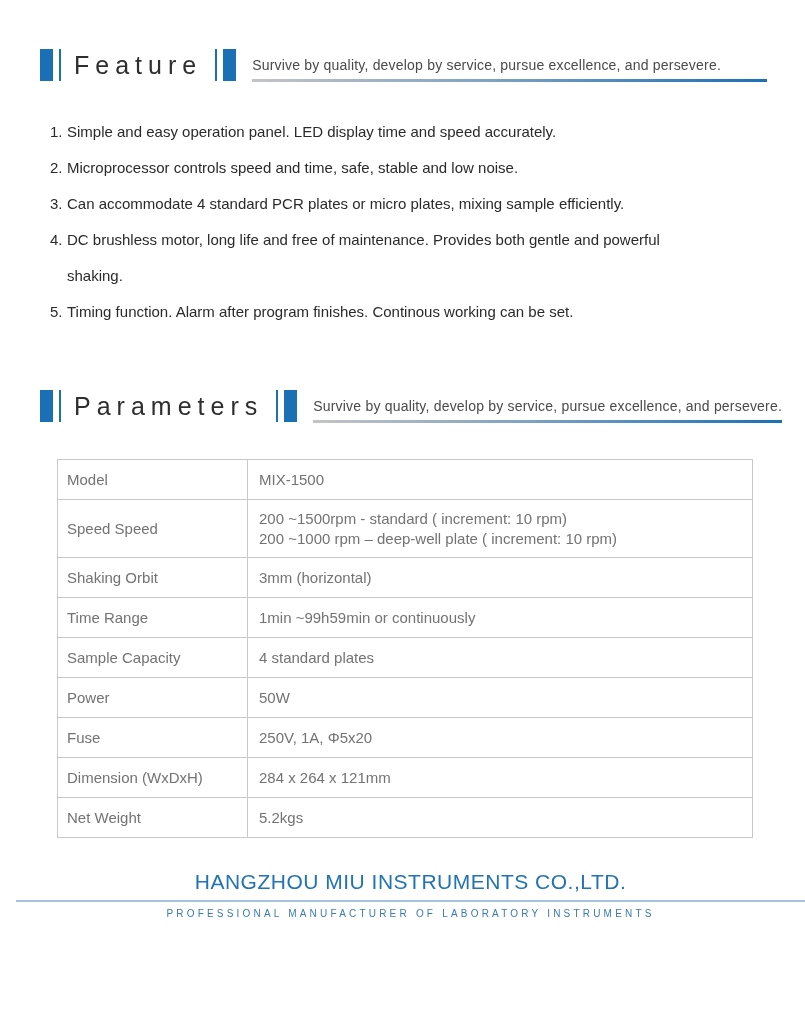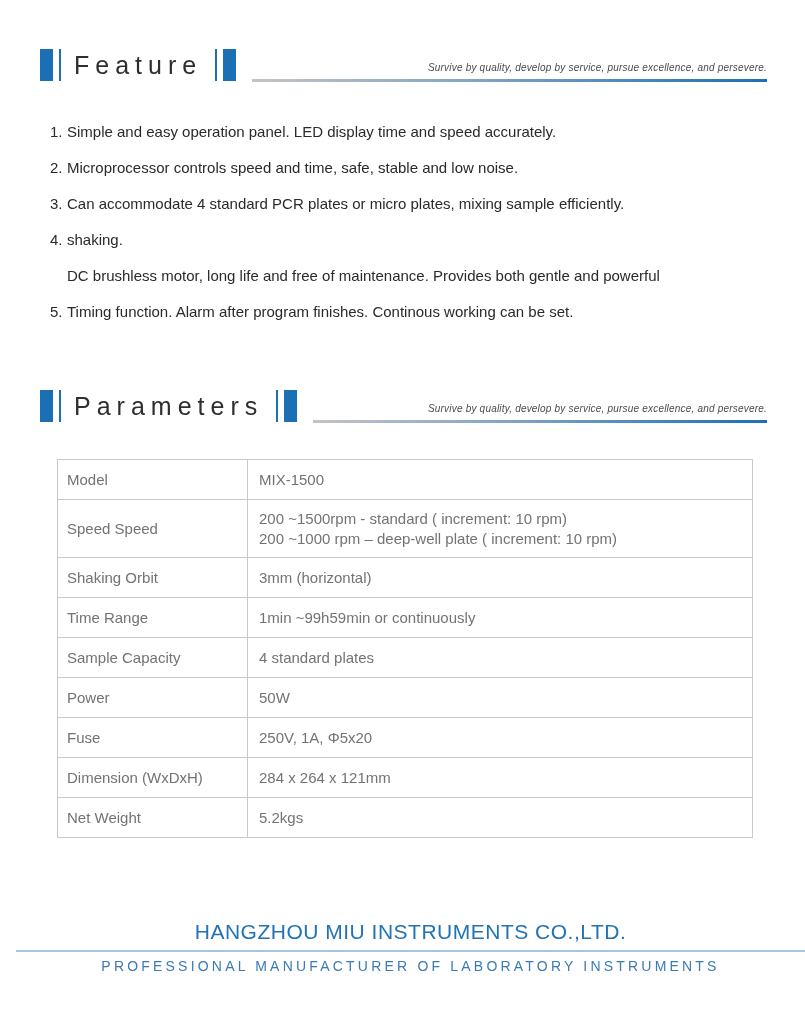--- a/index.html
+++ b/index.html
@@ -46,23 +46,22 @@
   }
   .header-right {
     flex: 1 1 auto;
     margin-left: 16px;
     display: flex;
     flex-direction: column;
     justify-content: flex-end;
     height: 100%;
   }
   .tagline {
-    text-align: right;
-    font-style: italic;
-    font-size: 10px;
+    text-align: left;
+    font-size: 14px;
     color: #4a4a4a;
     letter-spacing: 0.2px;
     margin-bottom: 6px;
     white-space: nowrap;
   }
   .header-rule {
     height: 3px;
     background: linear-gradient(90deg, #c4c4c4 0%, #7fa3c4 45%, #1b70b5 100%);
   }
 
@@ -102,38 +101,38 @@
     vertical-align: middle;
     height: 40px;
   }
   .params-table tr.tall td { height: 58px; }
   .params-table td.label { padding-left: 9px; }
   .params-table td.value { padding-left: 11px; }
   .params-table .vline { display: block; line-height: 20px; }
   .params-table .vline:empty { display: none; }
 
   
-  .footer { margin-top: 82px; padding-left: 16px; }
+  .footer { margin-top: 32px; padding-left: 16px; }
   .footer-company {
     text-align: center;
     font-size: 21px;
     color: #2273b5;
     letter-spacing: 0.5px;
     font-weight: 400;
   }
   .footer-rule {
     margin-top: 6px;
     height: 2px;
     background: #a3c3de;
     width: 100%;
   }
   .footer-subtitle {
     margin-top: 6px;
     text-align: center;
-    font-size: 14px;
+    font-size: 10px;
     color: #3a7ab5;
     letter-spacing: 3.2px;
     font-weight: 400;
   }
 </style>
 </head>
 <body>
 
 <div class="page">
 
@@ -171,22 +170,22 @@
     <div class="feature-item">
       <span class="num">3.</span>
       <span class="item-body">
         <span class="line">Can accommodate 4 standard PCR plates or micro plates, mixing sample efficiently.</span>
 
       </span>
     </div>
     <div class="feature-item">
       <span class="num">4.</span>
       <span class="item-body">
+        <span class="line">DC brushless motor, long life and free of maintenance. Provides both gentle and powerful</span>
         <span class="line">shaking.</span>
-        <span class="line">DC brushless motor, long life and free of maintenance. Provides both gentle and powerful</span>
       </span>
     </div>
     <div class="feature-item">
       <span class="num">5.</span>
       <span class="item-body">
         <span class="line">Timing function. Alarm after program finishes. Continous working can be set.</span>
 
       </span>
     </div>
   </div>

